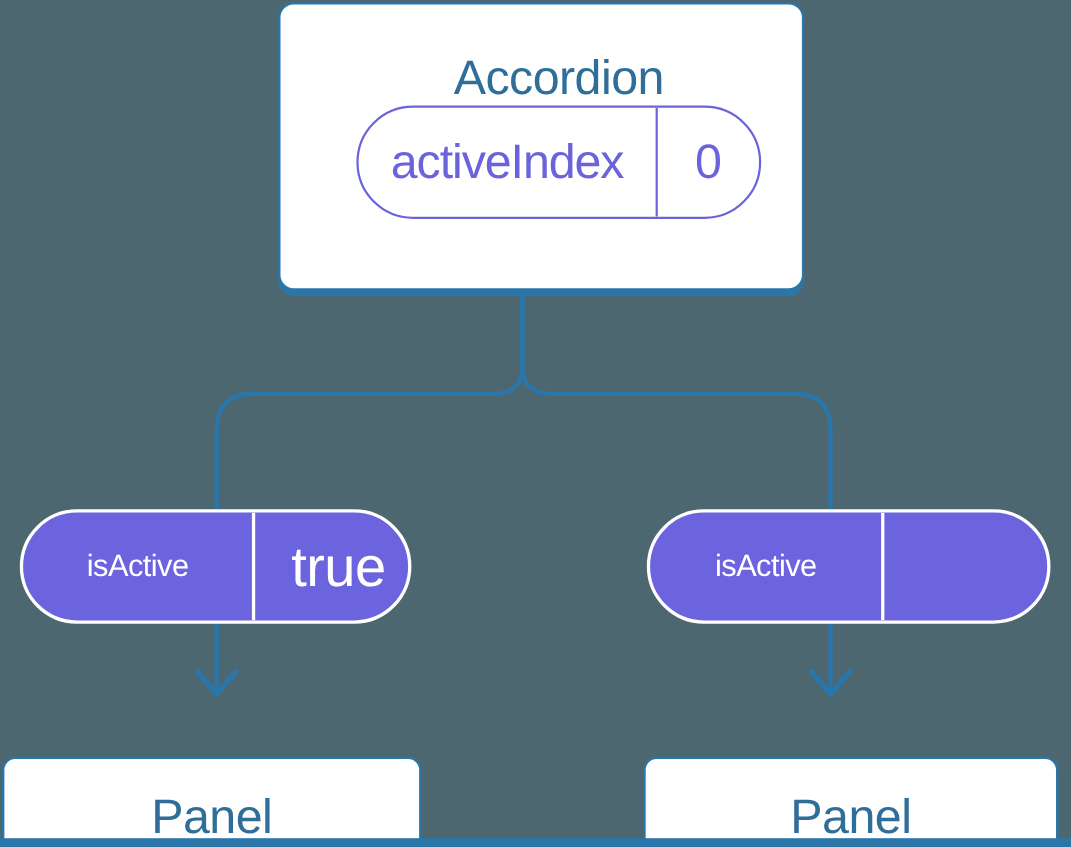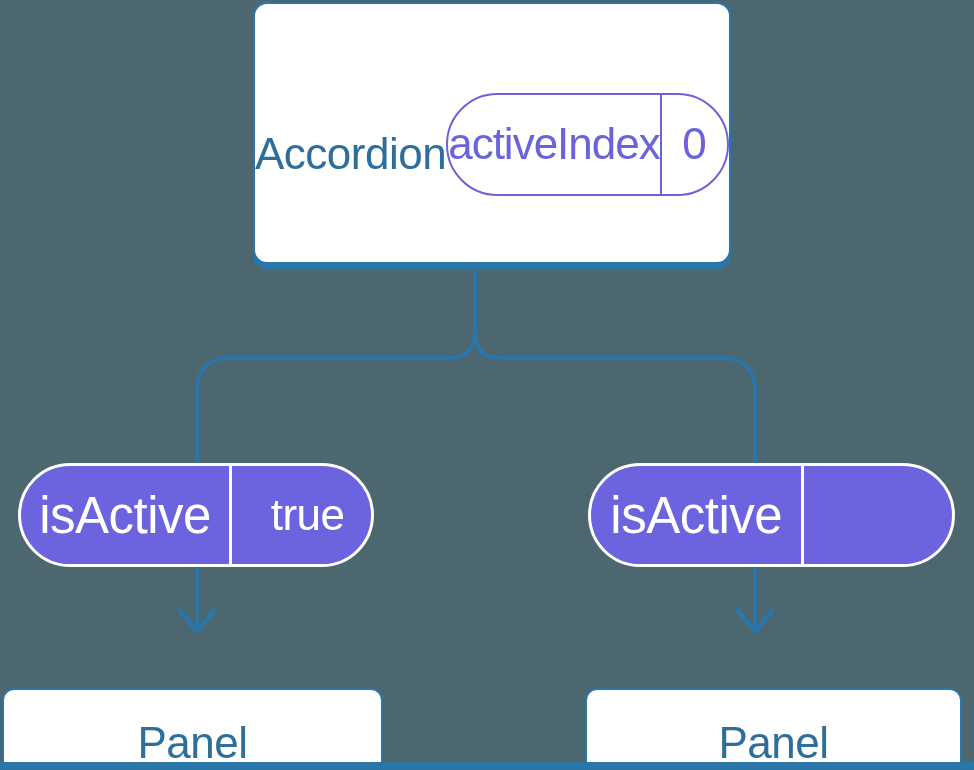--- a/index.html
+++ b/index.html
@@ -13,28 +13,28 @@
   .branch{stroke-width:4px;}
   .arrowhead{stroke-width:5px;stroke-linecap:round;stroke-linejoin:round;}
 
   
   .card{
     position:absolute;background:#ffffff;
     border:2px solid #2B76A8;border-radius:14px;
     box-shadow:0 5px 0 #2B76A8;z-index:2;box-sizing:border-box;
   }
   .accordion-card{left:253px;top:2px;width:478px;height:262px;
-    display:flex;flex-direction:row;align-items:center;}
+    display:flex;flex-direction:column;align-items:center;padding-left:32px;}
   .accordion-title{
     margin-top:42px;font-size:44px;font-weight:500;letter-spacing:-0.5px;
     color:#2F6E99;line-height:50px;
   }
   
   .state-pill{
-    margin-top:22px;width:368px;height:103px;box-sizing:border-box;
+    width:368px;height:103px;box-sizing:border-box;
     border:2.5px solid #6A63DC;border-radius:52px;background:#ffffff;
     display:flex;align-items:stretch;overflow:hidden;
   }
   .state-pill .seg-name{
     flex:1;display:flex;align-items:center;justify-content:center;
     border-right:2.5px solid #6A63DC;
     color:#6A63DC;font-size:44px;letter-spacing:-1px;
   }
   .state-pill .seg-value{
     width:92px;display:flex;align-items:center;justify-content:center;
@@ -43,25 +43,25 @@
 
   
   .prop-pill{
     position:absolute;top:463px;height:104px;box-sizing:border-box;
     background:#6B64DE;border:3px solid #ffffff;border-radius:52px;
     display:flex;align-items:stretch;overflow:hidden;z-index:2;
   }
   .prop-pill .seg-name{
     display:flex;align-items:center;justify-content:center;
     border-right:3px solid #ffffff;
-    color:#ffffff;font-size:51px;letter-spacing:-0.5px;
+    color:#ffffff;font-size:28px;letter-spacing:-0.5px;
   }
   .prop-pill .seg-value{
     flex:1;display:flex;align-items:center;justify-content:center;
-    color:#ffffff;font-size:44px;letter-spacing:-0.5px;padding-left:12px;
+    color:#ffffff;font-size:51px;letter-spacing:-0.5px;padding-left:12px;
   }
   .pill-left{left:18px;width:356px;}
   .pill-left .seg-name{width:59.5%;}
   .pill-right{left:588px;width:367px;}
   .pill-right .seg-name{width:58.3%;}
 
   
   .panel-card{
     border-radius:12px;box-shadow:0 4px 0 #2B76A8;
     display:flex;align-items:center;justify-content:center;

